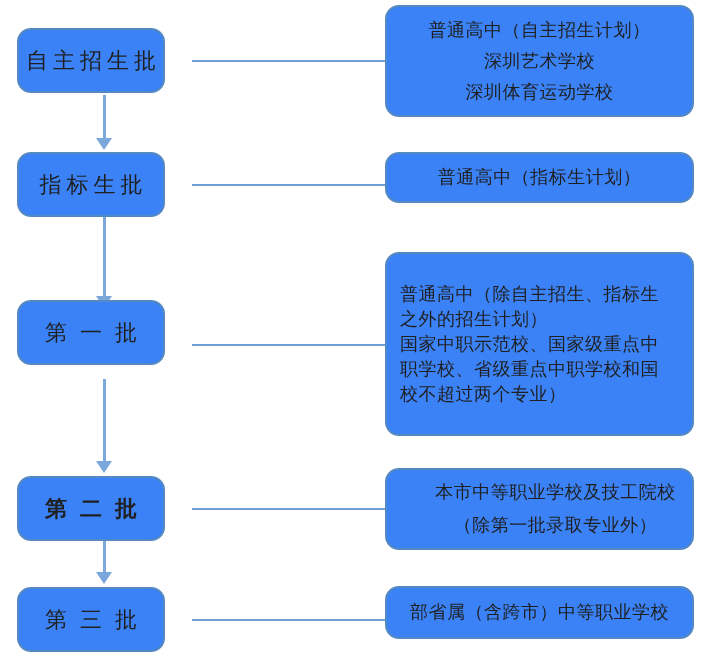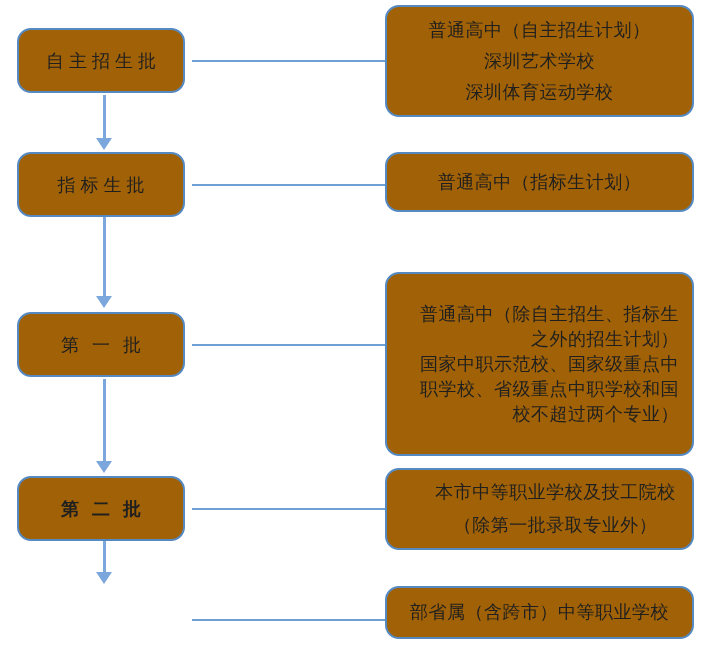--- a/index.html
+++ b/index.html
@@ -2,31 +2,31 @@
 <html style="--background: #ffffff; --box-border: #5589c2; --connector: #6ea0d4; --arrow: #7ba7dc; --text: #1f1f1f;"><head>
 <meta charset="utf-8">
 <style>
   html,body { margin:0; padding:0; background:#ffffff; }
   .canvas {
     position:relative; width:714px; height:667px; background:var(--background,#fff);
     font-family:"Liberation Serif","DejaVu Serif",serif; color:var(--text,#1f1f1f);
     overflow:hidden;
   }
   .box {
-    position:absolute; box-sizing:border-box; background:#a16207;
+    position:absolute; box-sizing:border-box; background:#3b82f6;
     border:2px solid var(--box-border,#5589c2); border-radius:14px;
     display:flex; align-items:center; justify-content:center; flex-direction:column;
     text-align:center;
   }
-  .lbox { left:17px; width:168px; height:65px; font-size:18px; letter-spacing:5px; }
+  .lbox { left:17px; width:148px; height:65px; font-size:22px; letter-spacing:5px; }
   .lbox .t { margin-right:-5px; white-space:nowrap; }
   .lbox.short { letter-spacing:13px; }
   .lbox.short .t { margin-right:-13px; }
   .rbox { left:385px; width:309px; font-size:18px; letter-spacing:0.5px; line-height:31px; }
-  .rbox.align-left { align-items:flex-end; text-align:left; padding:0 13px;margin-top:20px; }
+  .rbox.align-left { align-items:flex-start; text-align:left; padding:0 13px; }
   .rbox.lh25 { line-height:25px; }
   .rbox.lh33 { line-height:33px;padding-left:32px; }
   .hline {
     position:absolute; left:192px; width:193px; height:2px;
     background:var(--connector,#6ea0d4);
   }
   .varrow {
     position:absolute; left:103px; width:3px;
     background:var(--arrow,#7ba7dc);
   }
@@ -49,26 +49,26 @@
     <div>普通高中（自主招生计划）</div>
     <div>深圳艺术学校</div>
     <div>深圳体育运动学校</div>
   </div>
   <div class="varrow" style="top:95px; height:44px;"></div>
 
   <div class="box lbox" style="top:152px;justify-content:center;">
     <span class="t">指标生批</span>
   </div>
   <div class="hline" style="top:184px;"></div>
-  <div class="box rbox" style="top:152px; height:60px;">
+  <div class="box rbox" style="top:152px; height:51px;">
     <div>普通高中（指标生计划）</div>
   </div>
   <div class="varrow" style="top:217px; height:80px;"></div>
 
-  <div class="box lbox short" style="top:312px;">
+  <div class="box lbox short" style="top:300px;">
     <span class="t">第一批</span>
   </div>
   <div class="hline" style="top:344px;"></div>
   <div class="box rbox align-left lh25" style="top:252px; height:184px;">
     <div>普通高中（除自主招生、指标生</div>
     <div>之外的招生计划）</div>
     <div>国家中职示范校、国家级重点中</div>
     <div>职学校、省级重点中职学校和国</div>
     <div>校不超过两个专业）</div>
   </div>
@@ -77,18 +77,21 @@
   <div class="box lbox short" style="top:476px;font-weight:bold;">
     <span class="t">第二批</span>
   </div>
   <div class="hline" style="top:508px;"></div>
   <div class="box rbox lh33" style="top:468px; height:82px;">
     <div>本市中等职业学校及技工院校</div>
     <div>（除第一批录取专业外）</div>
   </div>
   <div class="varrow" style="top:541px; height:32px;"></div>
 
+  <div class="box lbox short" style="top:587px;">
+    <span class="t">第三批</span>
+  </div>
   <div class="hline" style="top:619px;"></div>
   <div class="box rbox" style="top:586px; height:53px;">
     <div>部省属（含跨市）中等职业学校</div>
   </div>
 
 </div>
 
 </body></html>

